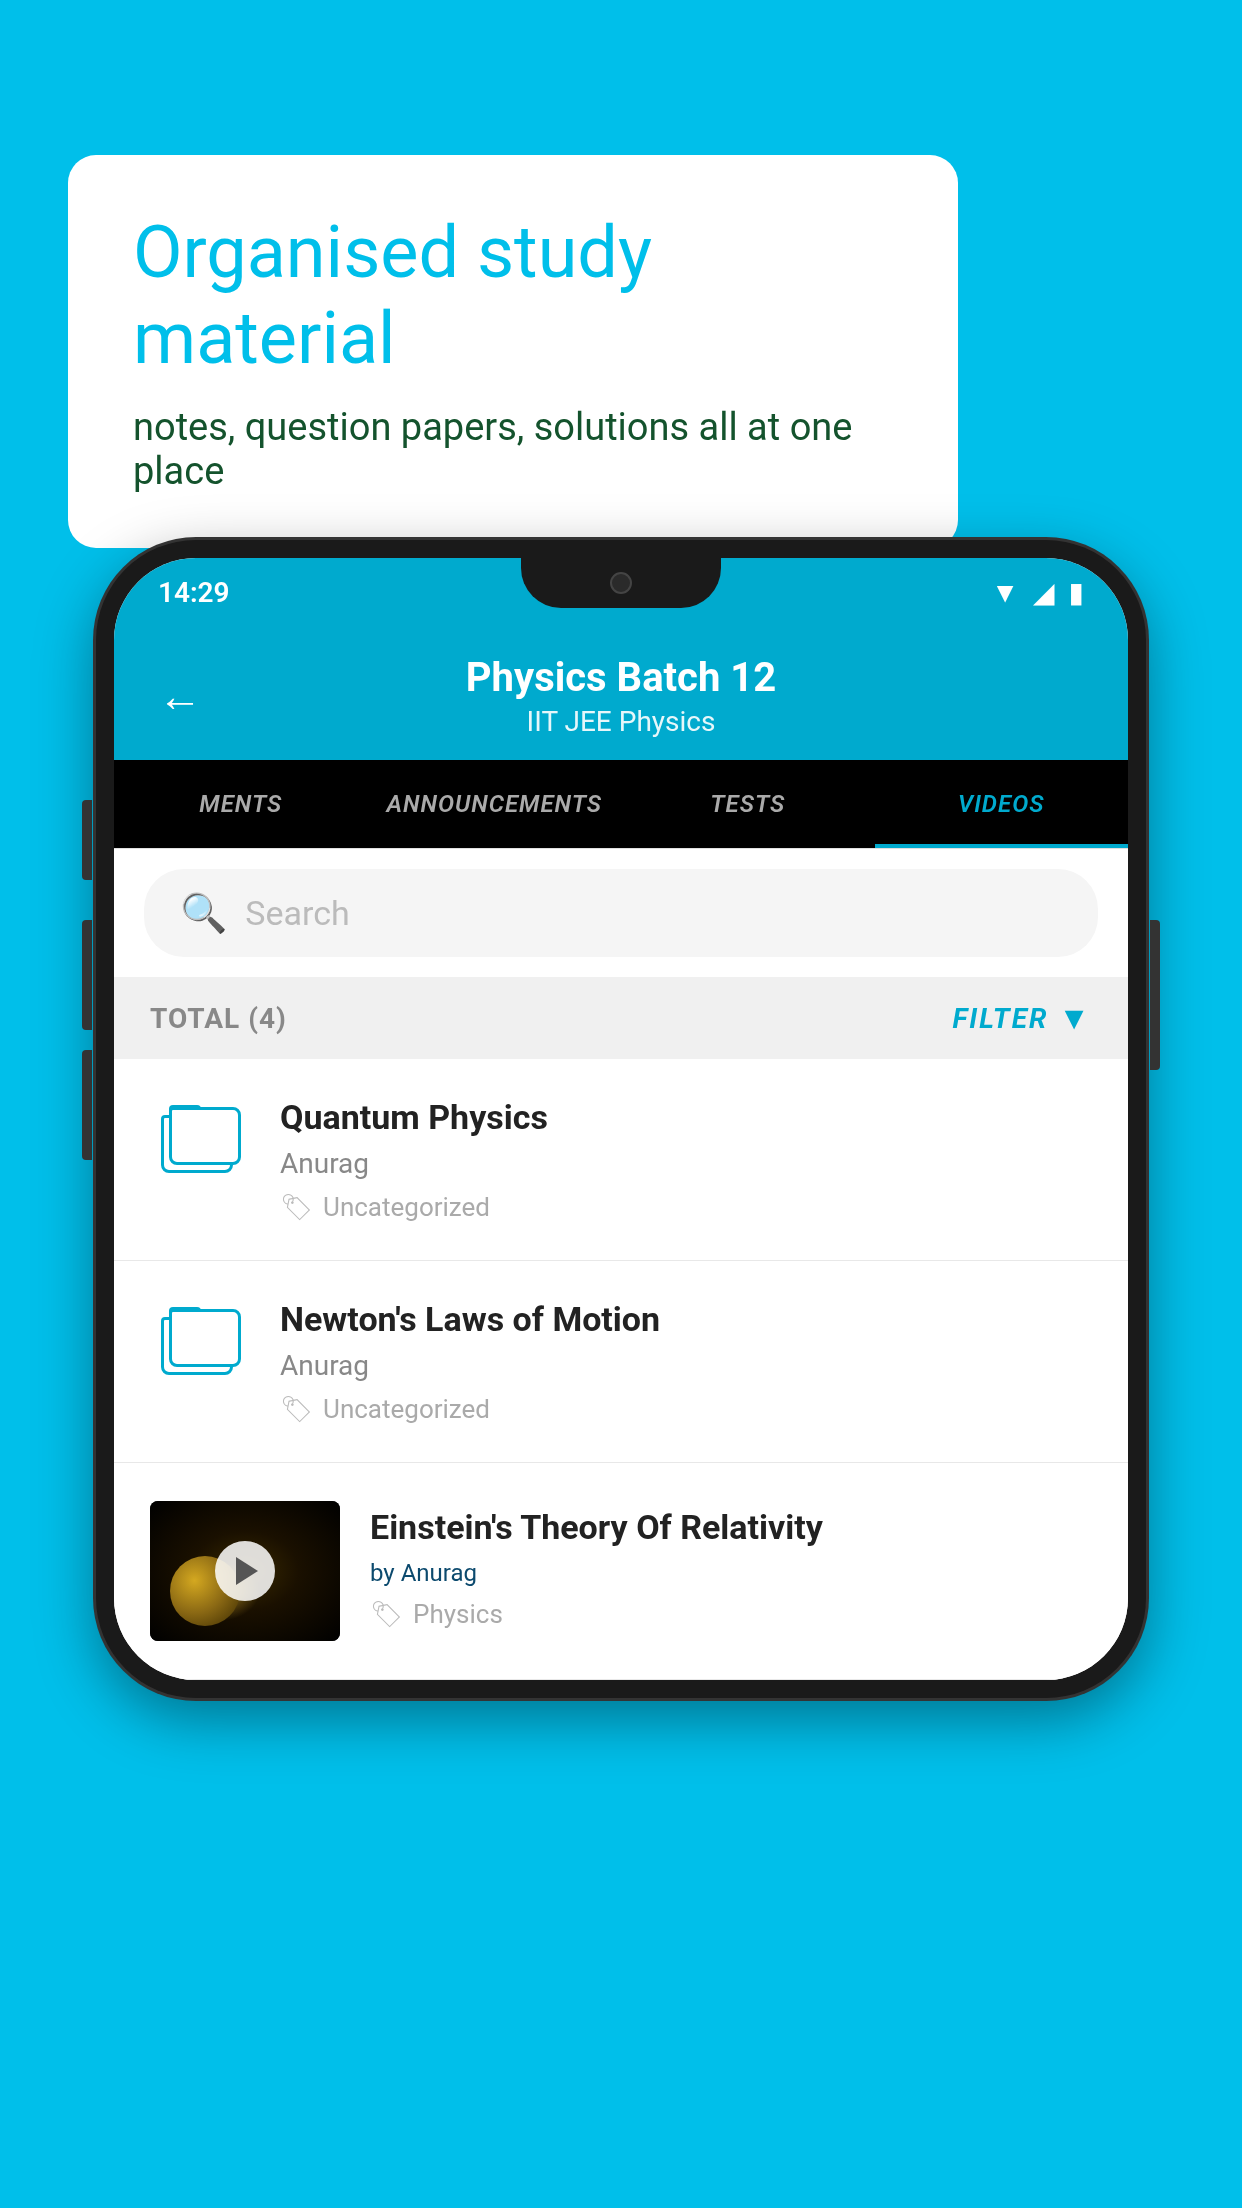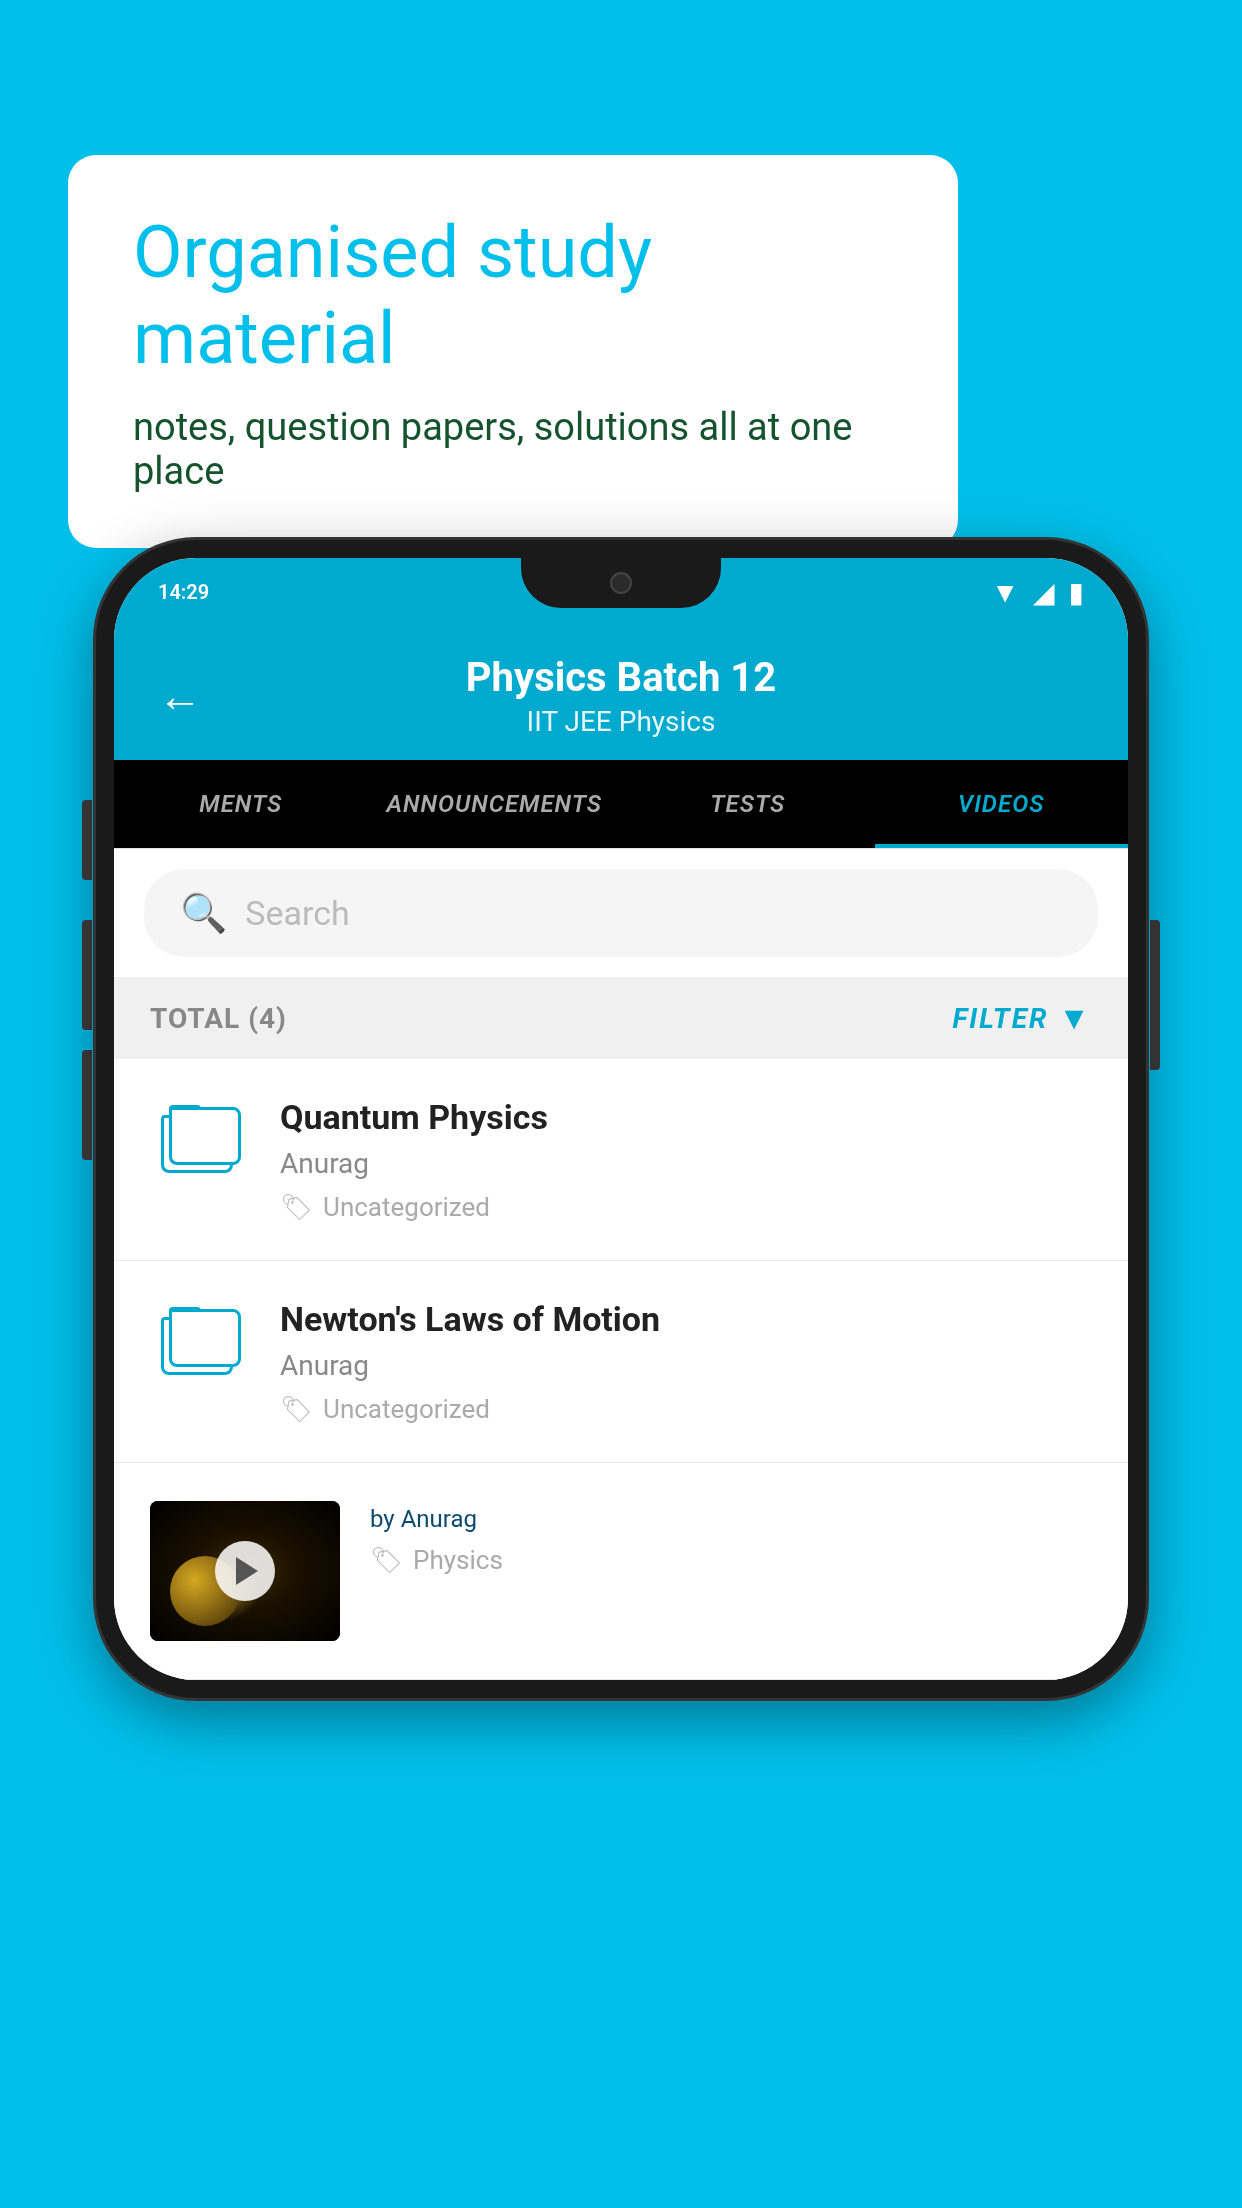--- a/index.html
+++ b/index.html
@@ -126,21 +126,21 @@
       background: #00AACE;
       height: 68px;
       display: flex;
       align-items: center;
       padding: 0 44px;
       position: relative;
     }
 
     .status-time {
       color: white;
-      font-size: 20px;
+      font-size: 28px;
       font-weight: 600;
     }
 
     .status-icons {
       position: absolute;
       right: 44px;
       display: flex;
       align-items: center;
       gap: 14px;
     }
@@ -596,20 +596,21 @@
           <div class="video-thumbnail">
             <div class="thumb-bg">
               <div class="thumb-glow"></div>
               <div class="thumb-planet"></div>
             </div>
             <div class="play-btn">
               <div class="play-triangle"></div>
             </div>
           </div>
           <div class="video-info-einstein">
+            <div class="einstein-title">Einstein's Theory Of Relativity</div>
             <div class="einstein-author">by Anurag</div>
             <div class="einstein-tag">
               <span class="tag-icon">🏷</span>
               <span>Physics</span>
             </div>
           </div>
         </div>
 
       </div>
     </div>

